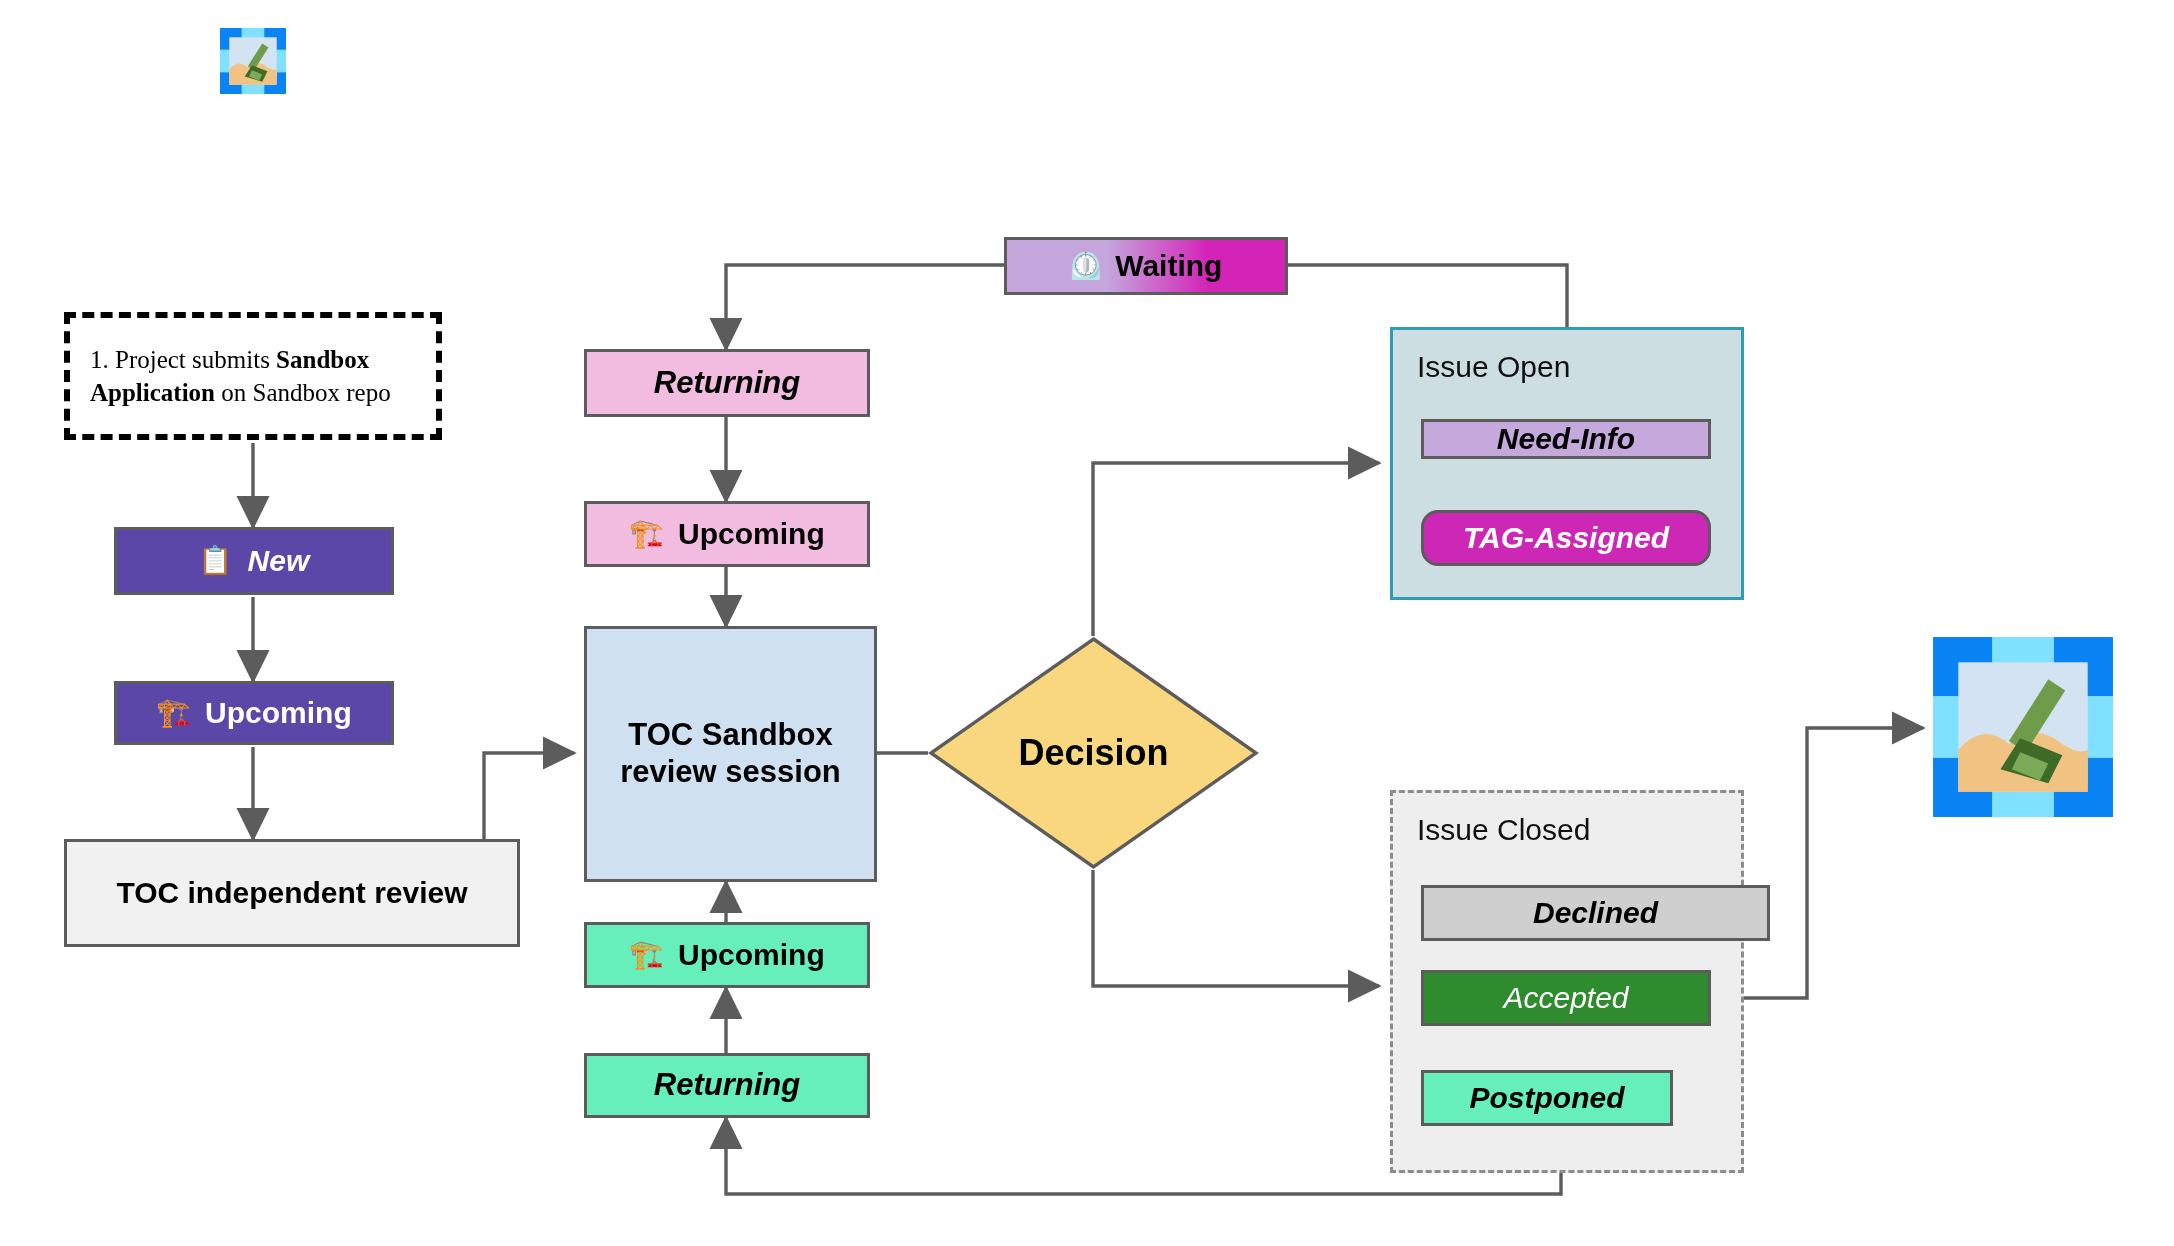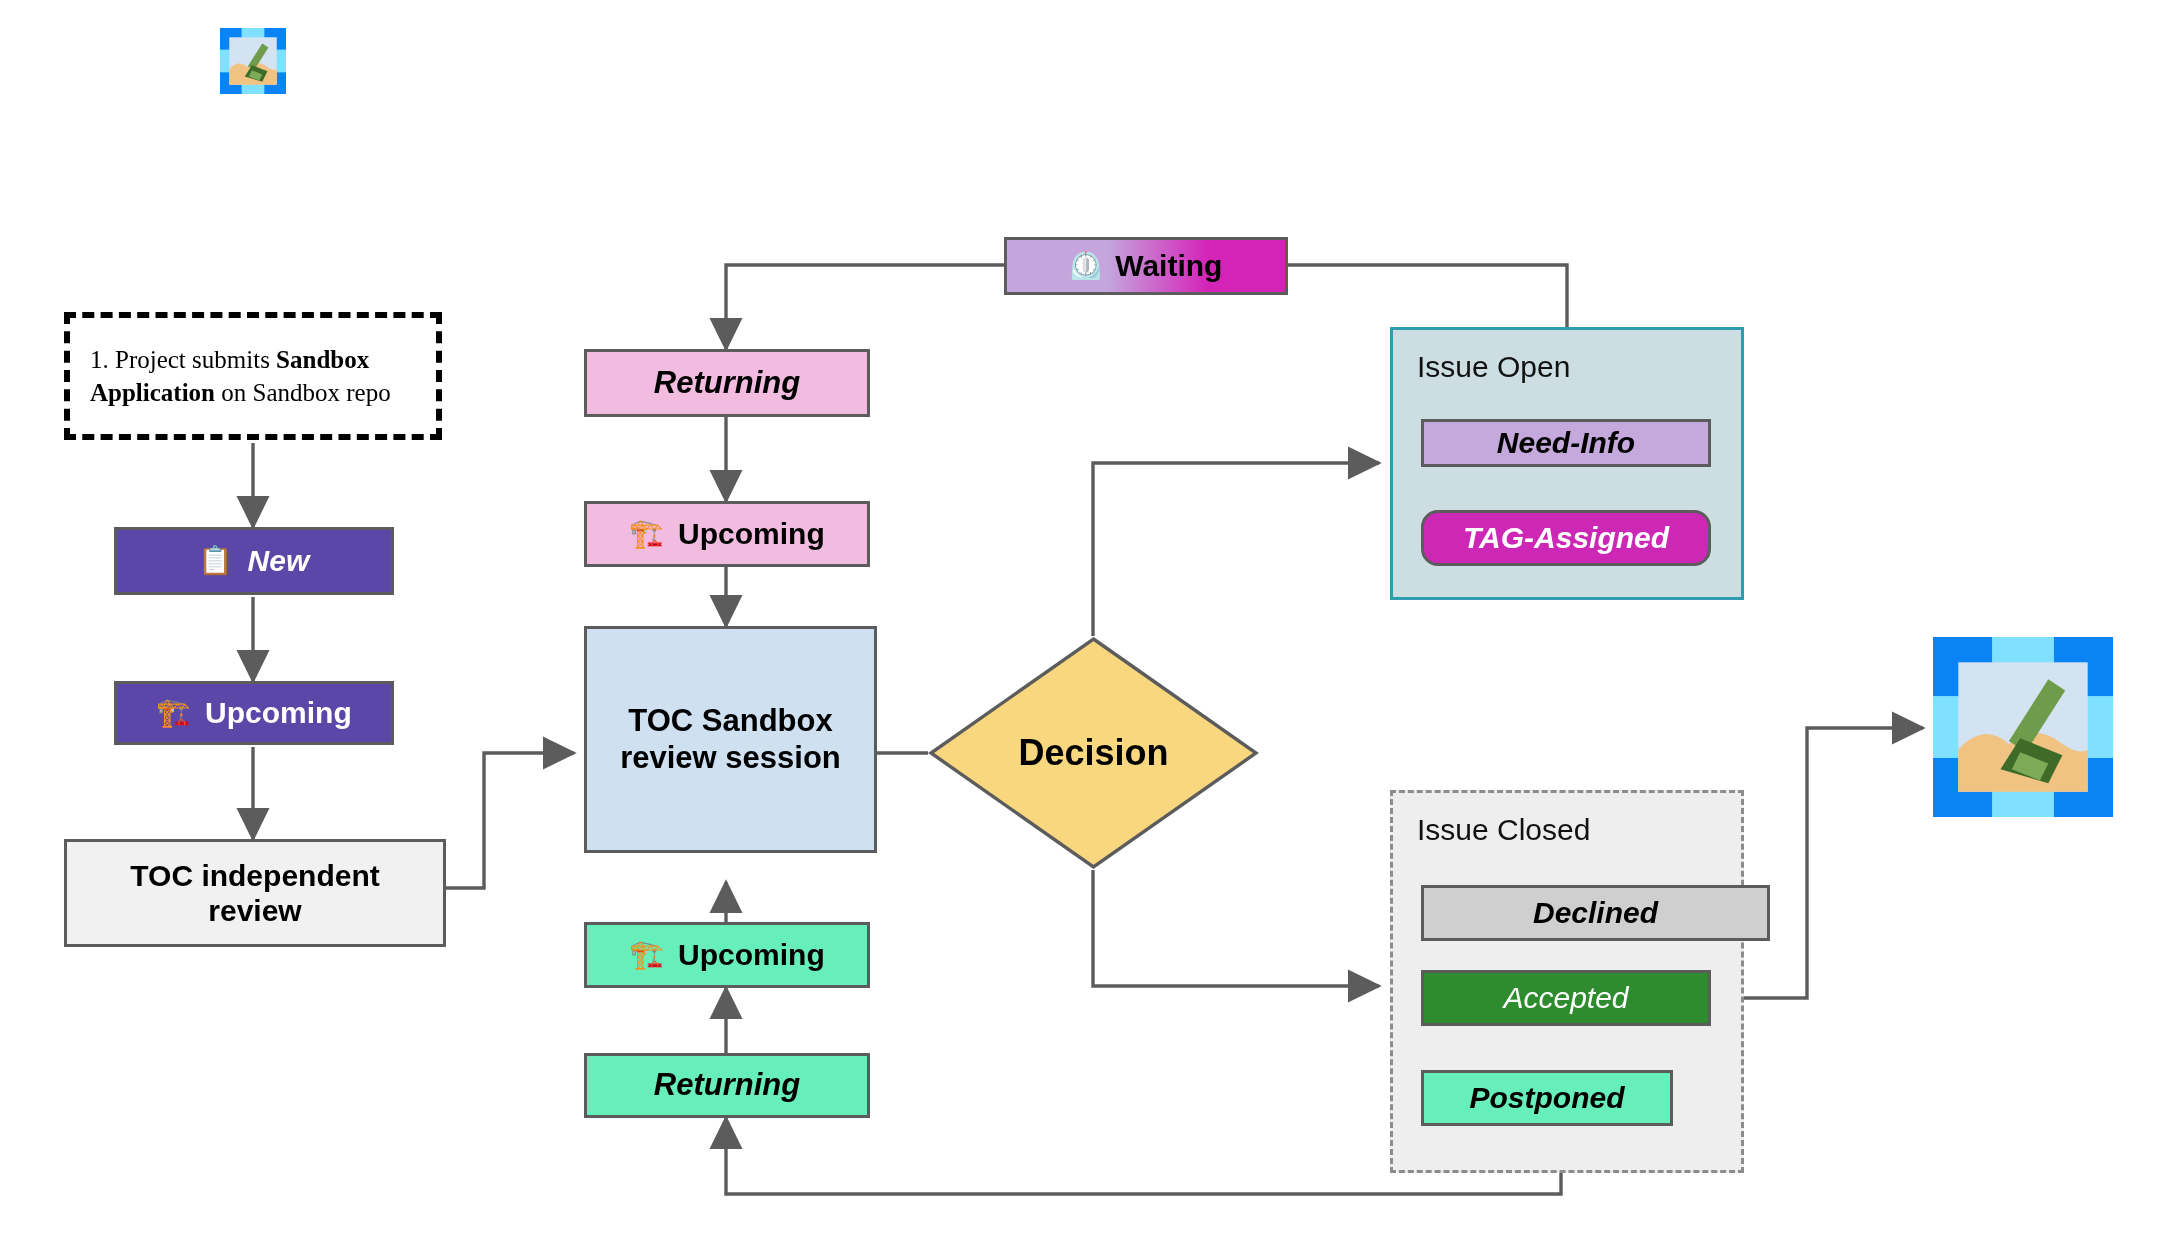--- a/index.html
+++ b/index.html
@@ -184,21 +184,21 @@
     <span class="emoji" style="font-size:28px;font-style:normal;">📋</span>
     <span class="lbl">New</span>
   </div>
 
   <div class="node" style="left:114px;top:681px;width:280px;height:64px;background:#5a47a8;
               color:#ffffff;font-size:30px;font-weight:bold;">
     <span class="emoji" style="font-size:28px;">🏗️</span>
     <span class="lbl">Upcoming</span>
   </div>
 
-  <div class="node" style="left:64px;top:839px;width:382px;height:108px;background:#f1f1f1;
+  <div class="node" style="left:64px;top:839px;width:456px;height:108px;background:#f1f1f1;
               color:#000;font-size:30px;font-weight:bold;padding:0 16px;">
     <span class="lbl">TOC independent review</span>
   </div>
 
   <div class="node" style="left:1004px;top:237px;width:284px;height:58px;
               background:linear-gradient(90deg,#c4a6dd 0%,#c4a6dd 36%,#d424b8 72%,#d424b8 100%);
               color:#000;font-size:30px;font-weight:bold;">
     <span class="emoji" style="font-size:27px;margin-right:12px;">⏲️</span>
     <span class="lbl">Waiting</span>
   </div>
@@ -207,21 +207,21 @@
               color:#000;font-size:31px;font-weight:bold;font-style:italic;">
     <span class="lbl">Returning</span>
   </div>
 
   <div class="node" style="left:584px;top:501px;width:286px;height:66px;background:#f2bce0;
               color:#000;font-size:30px;font-weight:bold;">
     <span class="emoji" style="font-size:28px;">🏗️</span>
     <span class="lbl">Upcoming</span>
   </div>
 
-  <div class="node" style="left:584px;top:626px;width:293px;height:227px;background:#cfe0f1;
+  <div class="node" style="left:584px;top:626px;width:293px;height:256px;background:#cfe0f1;
               color:#000;font-size:31px;font-weight:bold;padding:0 18px;">
     <span class="lbl">TOC Sandbox review session</span>
   </div>
 
   <div class="node" style="left:584px;top:922px;width:286px;height:66px;background:#66efbb;
               color:#000;font-size:30px;font-weight:bold;">
     <span class="emoji" style="font-size:28px;">🏗️</span>
     <span class="lbl">Upcoming</span>
   </div>
 
@@ -235,21 +235,21 @@
       <polygon points="165.5,3 328,117 165.5,231 3,117" fill="#f8d77e" stroke="#5c5c5c" stroke-width="3.4"></polygon>
     </svg>
     <div style="position:absolute;left:0;top:0;width:331px;height:234px;display:flex;
                 align-items:center;justify-content:center;font-size:36px;font-weight:bold;color:#000;">Decision</div>
   </div>
 
   <div class="group" id="grp-open">
     <div class="group-title">Issue Open</div>
   </div>
 
-  <div class="node" style="left:1421px;top:419px;width:290px;height:48px;background:#c6a9dc;
+  <div class="node" style="left:1421px;top:419px;width:290px;height:40px;background:#c6a9dc;
               color:#000;font-size:30px;font-weight:bold;font-style:italic;">
     <span class="lbl">Need-Info</span>
   </div>
 
   <div class="node" style="left:1421px;top:510px;width:290px;height:56px;background:#cd28b5;
               color:#ffffff;font-size:30px;font-weight:bold;font-style:italic;border-radius:17px;">
     <span class="lbl">TAG-Assigned</span>
   </div>
 
   <div class="group" id="grp-closed">

